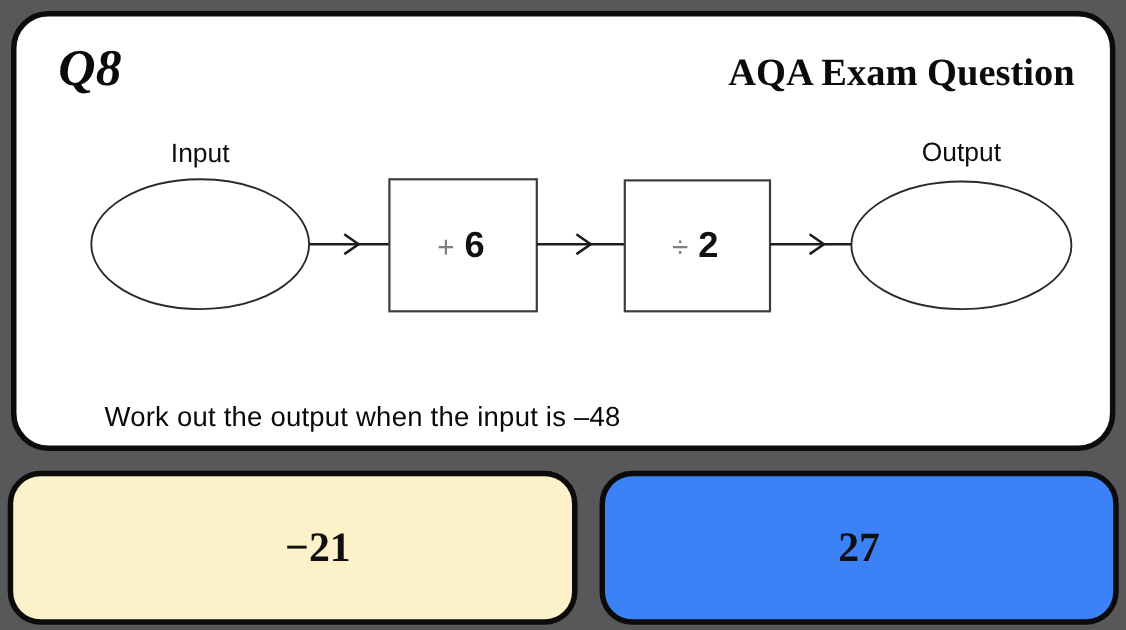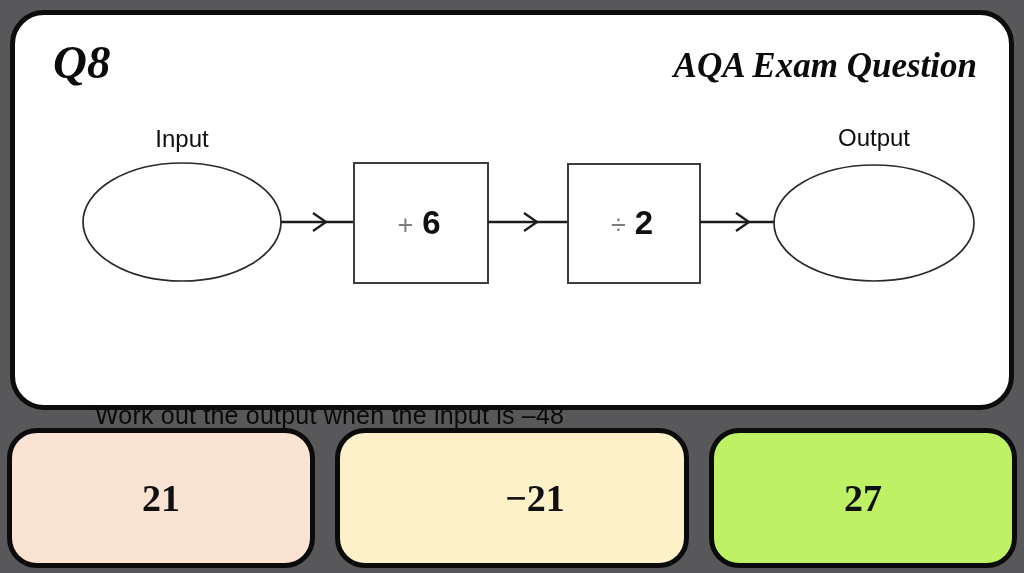--- a/index.html
+++ b/index.html
@@ -36,34 +36,32 @@
     font-weight: 700;
     font-size: 47px;
     line-height: 1.1;
     color: #0b0b0b;
   }
   .exam-label {
     position: absolute;
     right: 32px;
     top: 32px;
     font-family: "Liberation Serif", serif;
-    font-style: italic;
     font-weight: 700;
     font-size: 35px;
     line-height: 1.1;
     color: #0b0b0b;
   }
   .prompt {
     position: absolute;
     left: 80px;
     top: 350px;
     font-size: 25px;
     color: #0a0a0a;
     letter-spacing: 0.2px;
-    margin-top: 36px;
   }
   svg.diagram {
     position: absolute;
     left: 0;
     top: 0;
     width: 1024px;
     height: 573px;
     pointer-events: none;
   }
   svg .shape {
@@ -153,18 +151,17 @@
     <text class="op-text" x="632" y="234"><tspan class="op">÷</tspan><tspan class="num" dx="9">2</tspan></text>
 
     <line class="flow" x1="700" y1="222" x2="775" y2="222"></line>
     <path class="flow" d="M736,213 L749,222 L736,231"></path>
 
     <ellipse class="shape" cx="874" cy="223" rx="100" ry="58"></ellipse>
     <text class="io-label" x="874" y="146">Output</text>
   </svg>
 
   <div class="answers">
-    <button class="answer-btn" style="background-color: rgb(251, 227, 211);">21</button>
     <button class="answer-btn" style="background-color: rgb(253, 241, 201); padding-left: 46px;">−21</button>
-    <button class="answer-btn" style="background-color: #bef264;">27</button>
+    <button class="answer-btn" style="background-color: #3b82f6;">27</button>
   </div>
 
 </div>
 
 </body></html>

